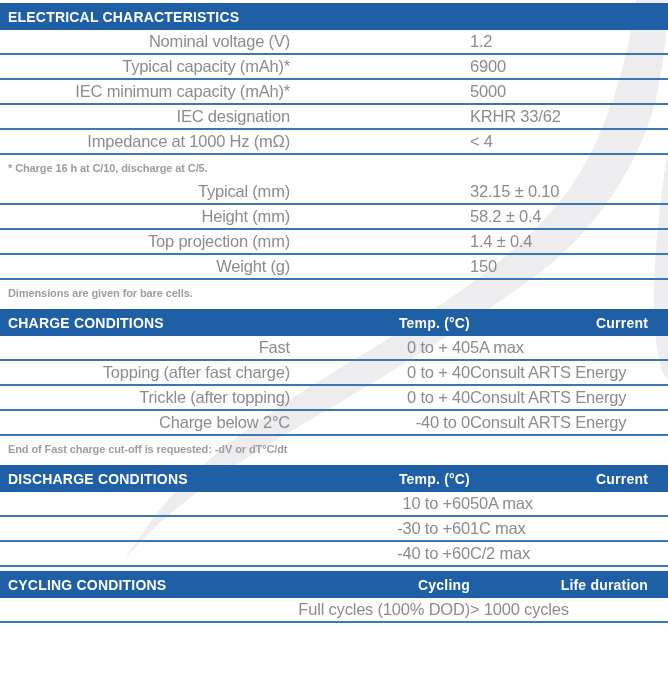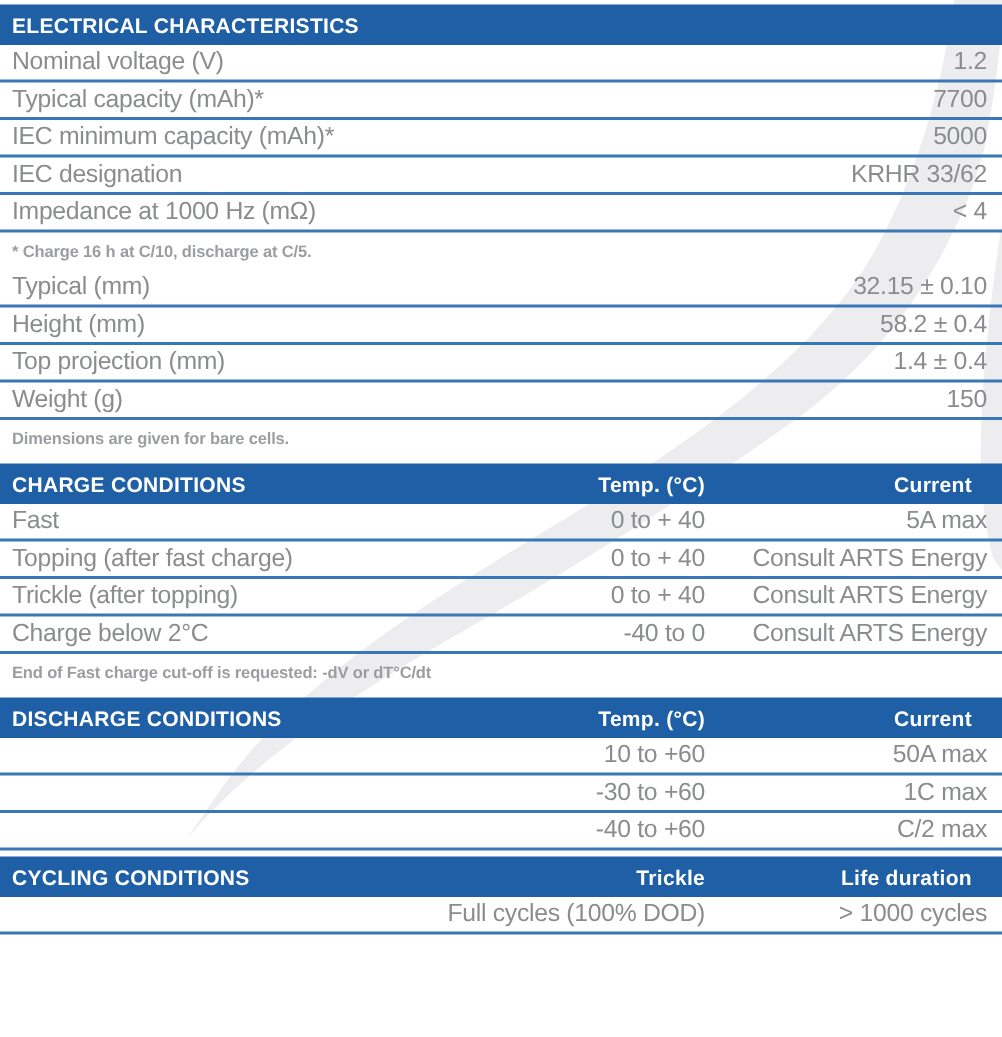--- a/index.html
+++ b/index.html
@@ -20,23 +20,23 @@
   .sec-header .title { padding-left:8px; }
   .sec-header .c2 { text-align:right; }
   .sec-header .c3 { text-align:right; padding-right:20px; }
 
   .row {
     height:25px; box-sizing:border-box;
     display:grid; grid-template-columns:1fr 180px 198px; align-items:center;
     border-bottom:2px solid #3b76b6;
     font-size:16.5px; color:#8a8c8e; letter-spacing:-0.2px;
   }
-  .row .lbl { padding-left:8px; white-space:nowrap; }
+  .row .lbl { padding-left:8px; white-space:nowrap;text-align:right; }
   .row .mid { text-align:right; white-space:nowrap; }
-  .row .val { text-align:right; padding-right:10px; white-space:nowrap; }
+  .row .val { padding-right:10px; white-space:nowrap; }
 
   .note {
     font-size:11px; font-weight:bold; color:#9b9da0;
     padding:7px 0 6px 8px; letter-spacing:-0.1px;
   }
 </style>
 </head>
 <body>
 
 <div class="page">
@@ -66,21 +66,21 @@
       <span class="c3"></span>
     </div>
     <div class="row">
       <span class="lbl">Nominal voltage (V)</span>
       <span class="mid"></span>
       <span class="val">1.2</span>
     </div>
     <div class="row">
       <span class="lbl">Typical capacity (mAh)*</span>
       <span class="mid"></span>
-      <span class="val">7700</span>
+      <span class="val">6900</span>
     </div>
     <div class="row">
       <span class="lbl">IEC minimum capacity (mAh)*</span>
       <span class="mid"></span>
       <span class="val">5000</span>
     </div>
     <div class="row">
       <span class="lbl">IEC designation</span>
       <span class="mid"></span>
       <span class="val">KRHR 33/62</span>
@@ -157,21 +157,21 @@
       <span class="val">1C max</span>
     </div>
     <div class="row">
       <span class="lbl"></span>
       <span class="mid">-40 to +60</span>
       <span class="val">C/2 max</span>
     </div>
 
     <div class="sec-header">
       <span class="title">CYCLING CONDITIONS</span>
-      <span class="c2">Trickle</span>
+      <span class="c2">Cycling</span>
       <span class="c3">Life duration</span>
     </div>
     <div class="row">
       <span class="lbl"></span>
       <span class="mid">Full cycles (100% DOD)</span>
       <span class="val">&gt; 1000 cycles</span>
     </div>
 
   </div>
 </div>

